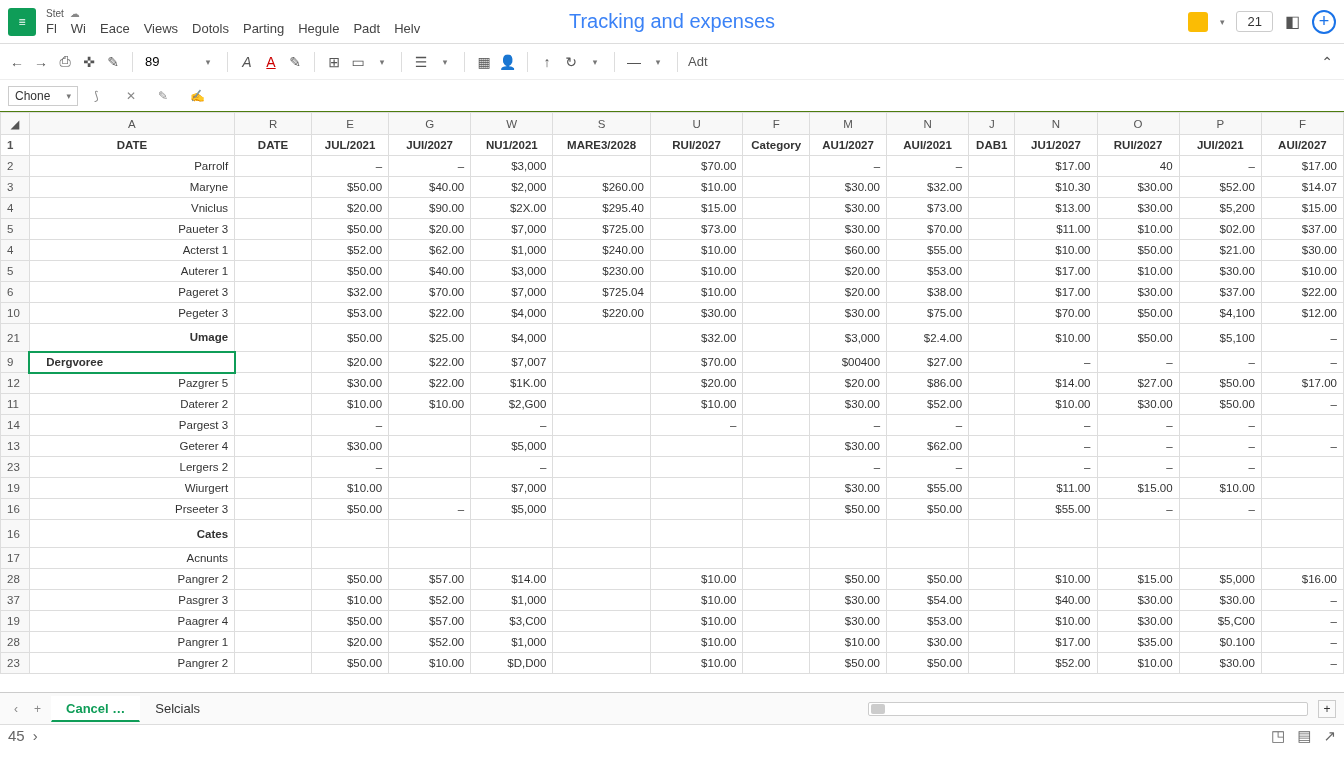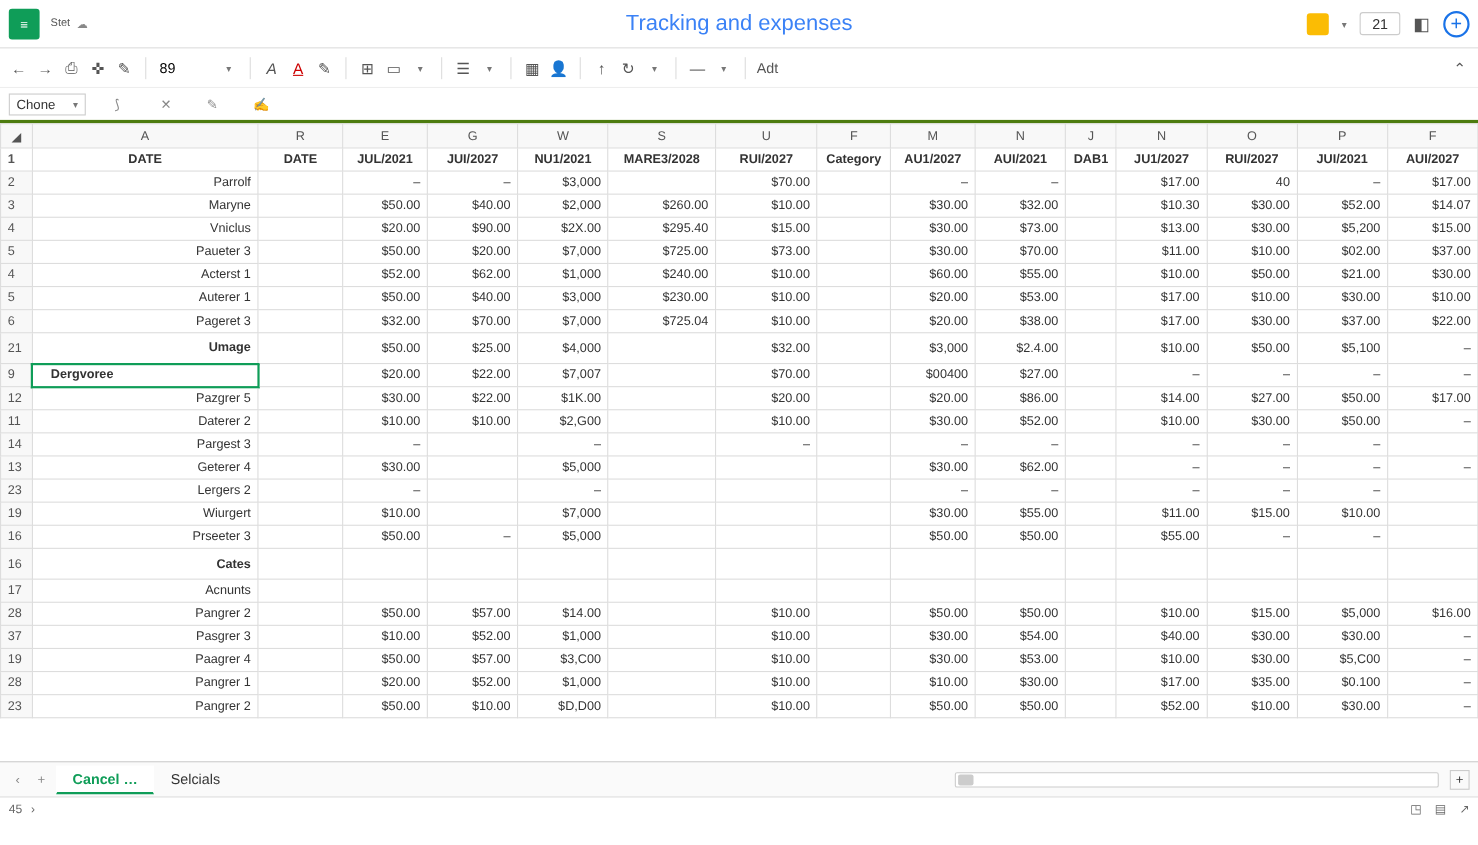--- a/index.html
+++ b/index.html
@@ -18,21 +18,21 @@
 .num-box { border:1px solid #ccc; padding:2px 10px; border-radius:3px; font-size:13px; }
 .plus-circle { width:24px; height:24px; border:2px solid #1a73e8; border-radius:50%; color:#1a73e8; display:flex;align-items:center;justify-content:center; font-size:18px;}
 
 
 .toolbar { height: 36px; display:flex; align-items:center; padding:0 8px; gap:6px; border-bottom:1px solid #eee; color:#555;}
 .tb-sep { width:1px; height:20px; background:#ddd; margin:0 4px;}
 .tb-ic { width:18px; height:18px; display:flex; align-items:center; justify-content:center; font-size:14px; cursor:pointer;}
 .tb-input { border:none; outline:none; width:50px; font-size:13px; padding:2px;}
 
 
-.formula-bar { height:32px; display:flex; align-items:center; padding:0 8px; gap:26px; border-bottom:3px solid #4d7c0f;}
+.formula-bar { height:32px; display:flex; align-items:center; padding:0 8px; gap:16px; border-bottom:1px solid #4d7c0f;}
 .name-box { border:1px solid #ccc; width:70px; padding:2px 6px; font-size:12px; display:flex; align-items:center; justify-content:space-between;}
 .fb-ic { width:16px; color:#888; cursor:pointer;}
 
 
 .grid-wrap { height: 580px; overflow:hidden; position:relative;}
 table { border-collapse:collapse; width:100%; table-layout:fixed;}
 th, td { border:1px solid #ddd; height:21px; padding:0 6px; font-size:11.5px; white-space:nowrap; overflow:hidden;}
 .col-hdr th { background:#f8f8f8; font-weight:normal; text-align:center; color:#555; height:22px;}
 .row-num { background:#f8f8f8; text-align:center; width:28px; color:#555;}
 .hdr-row td { font-weight:bold; text-align:center; background:#fff;}
@@ -46,36 +46,47 @@
 
 .sheet-tabs { height:32px; border-top:1px solid #ccc; display:flex; align-items:center; padding:0 8px; gap:4px; background:#fafafa;}
 .sheet-tab { padding:4px 14px; font-size:13px; cursor:pointer; border:1px solid transparent; }
 .sheet-tab.active { color:#0f9d58; font-weight:bold; border-bottom:2px solid #0f9d58; background:#fff;}
 .st-arrow { color:#888; padding:0 6px; cursor:pointer;}
 .hscroll { margin-left:auto; width:440px; height:14px; border:1px solid #ccc; border-radius:2px; background:#fff; position:relative;}
 .hscroll-thumb { position:absolute; left:2px; top:1px; width:14px; height:10px; background:#ccc; border-radius:2px;}
 .add-sheet { border:1px solid #ccc; width:18px; height:18px; display:flex;align-items:center;justify-content:center; margin-left:6px; cursor:pointer;}
 
 
-.status { height:22px; border-top:1px solid #ddd; display:flex; align-items:center; padding:0 8px; font-size:11px; color:#666; gap:8px;}
+.status { height:22px; border-top:1px solid #ddd; display:flex; align-items:center; padding:0 8px; font-size:15px; color:#666; gap:8px;}
 .status .right { margin-left:auto; display:flex; gap:12px; align-items:center;}
 
 .col-A{width:200px;} .col-n{width:28px;}
 .col-R{width:75px;}.col-E{width:75px;}.col-G{width:80px;}.col-W{width:80px;}.col-S{width:95px;}.col-U{width:90px;}.col-F1{width:65px;}.col-M{width:75px;}.col-N1{width:80px;}.col-J{width:45px;}.col-N2{width:80px;}.col-O{width:80px;}.col-P{width:80px;}.col-F2{width:80px;}
 .caret{font-size:9px;color:#777;}
 </style>
 </head>
 <body>
 
 <div class="topbar">
   <div class="app-icon">≡</div>
   <div class="doc-info">
     <div class="doc-small">
         <span>Stet</span>
         <span style="color:#888">☁</span>
+      </div>
+    <div class="menubar" id="menubar">
+        <span>Fl</span>
+        <span>Wi</span>
+        <span>Eace</span>
+        <span>Views</span>
+        <span>Dotols</span>
+        <span>Parting</span>
+        <span>Hegule</span>
+        <span>Padt</span>
+        <span>Helv</span>
       </div>
   </div>
   <div class="title">Tracking and expenses</div>
   <div class="top-right">
     <div class="share-ic"></div>
     <span class="caret">▾</span>
     <div class="num-box">21</div>
     <span style="font-size:16px;color:#555">◧</span>
     <div class="plus-circle">+</div>
   </div>
@@ -307,20 +318,38 @@
           <td>$10.00</td>
           <td></td>
           <td>$20.00</td>
           <td>$38.00</td>
           <td></td>
           <td>$17.00</td>
           <td>$30.00</td>
           <td>$37.00</td>
           <td>$22.00</td>
         </tr>
+        <tr class="data-row">
+          <td class="row-num">10</td>
+          <td>Pegeter 3</td>
+          <td></td>
+          <td>$53.00</td>
+          <td>$22.00</td>
+          <td>$4,000</td>
+          <td>$220.00</td>
+          <td>$30.00</td>
+          <td></td>
+          <td>$30.00</td>
+          <td>$75.00</td>
+          <td></td>
+          <td>$70.00</td>
+          <td>$50.00</td>
+          <td>$4,100</td>
+          <td>$12.00</td>
+        </tr>
         <tr class="data-row" style="height: 28px;">
           <td class="row-num">21</td>
           <td class="bold-left">Umage</td>
           <td></td>
           <td>$50.00</td>
           <td>$25.00</td>
           <td>$4,000</td>
           <td></td>
           <td>$32.00</td>
           <td></td>

